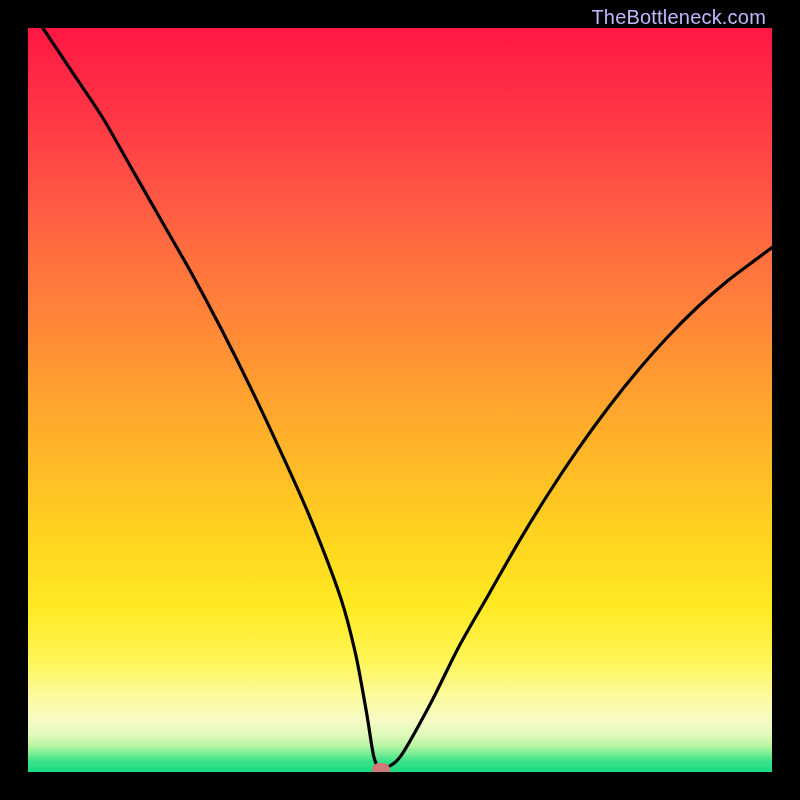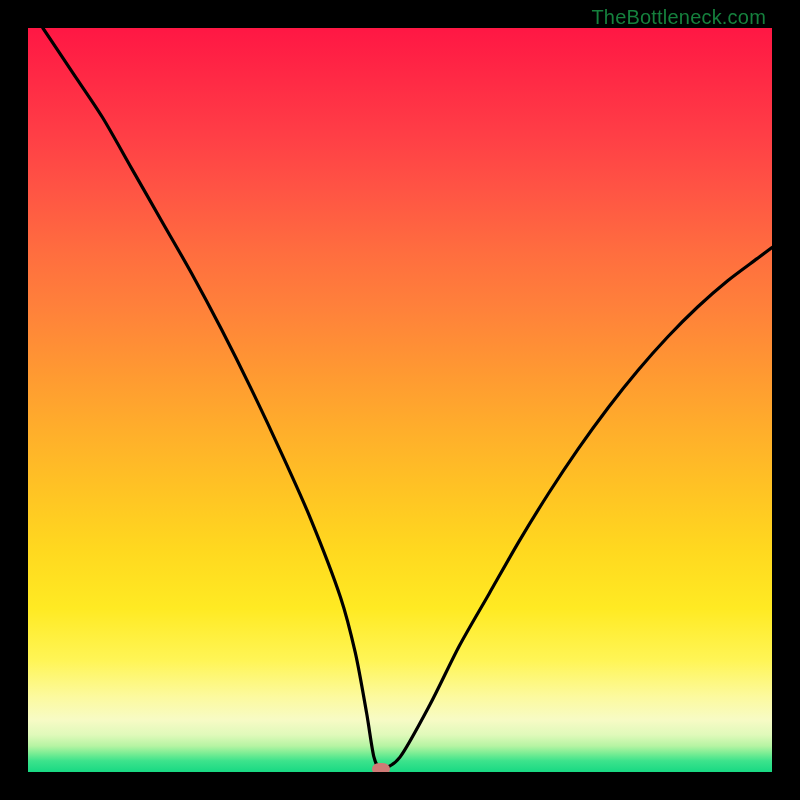--- a/index.html
+++ b/index.html
@@ -49,21 +49,21 @@
       #b6f4a3 96.5%,
       #7aed94 97.5%,
       #3de38c 98.5%,
       #18d983 100%
     );
   }
   .watermark {
     position: absolute;
     top: 6px;
     right: 34px;
-    color: #15803d;
+    color: #c4b5fd;
     font-size: 20px;
     font-weight: 400;
     letter-spacing: 0.2px;
     user-select: none;
   }
   svg.curve {
     position: absolute;
     inset: 0;
     width: 100%;
     height: 100%;

